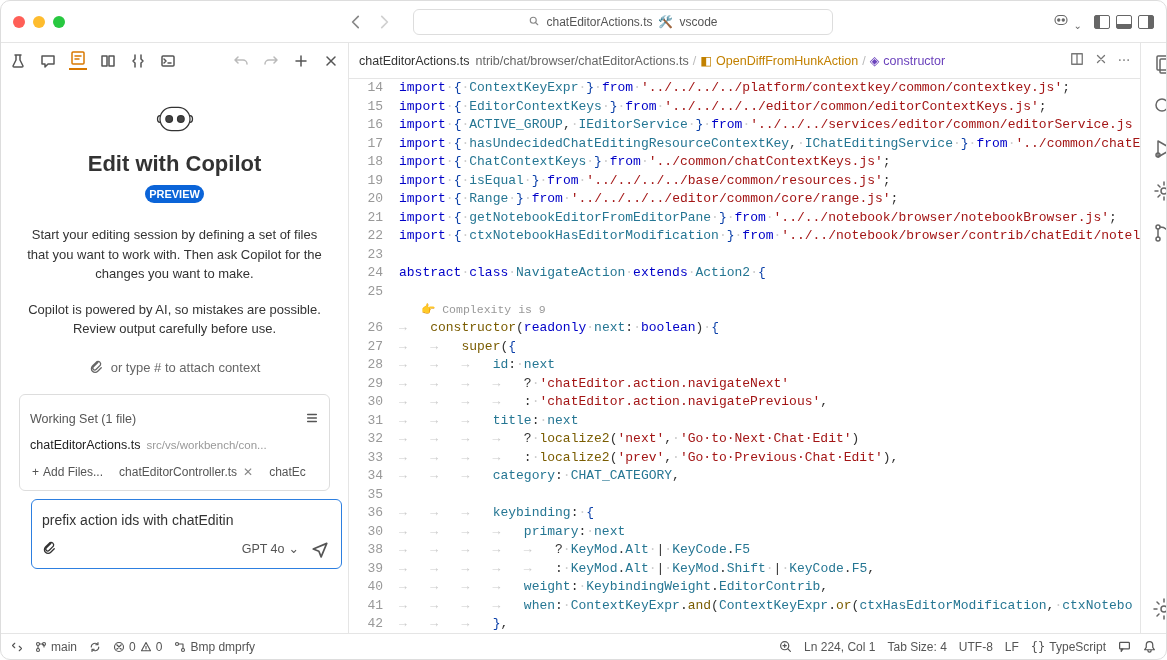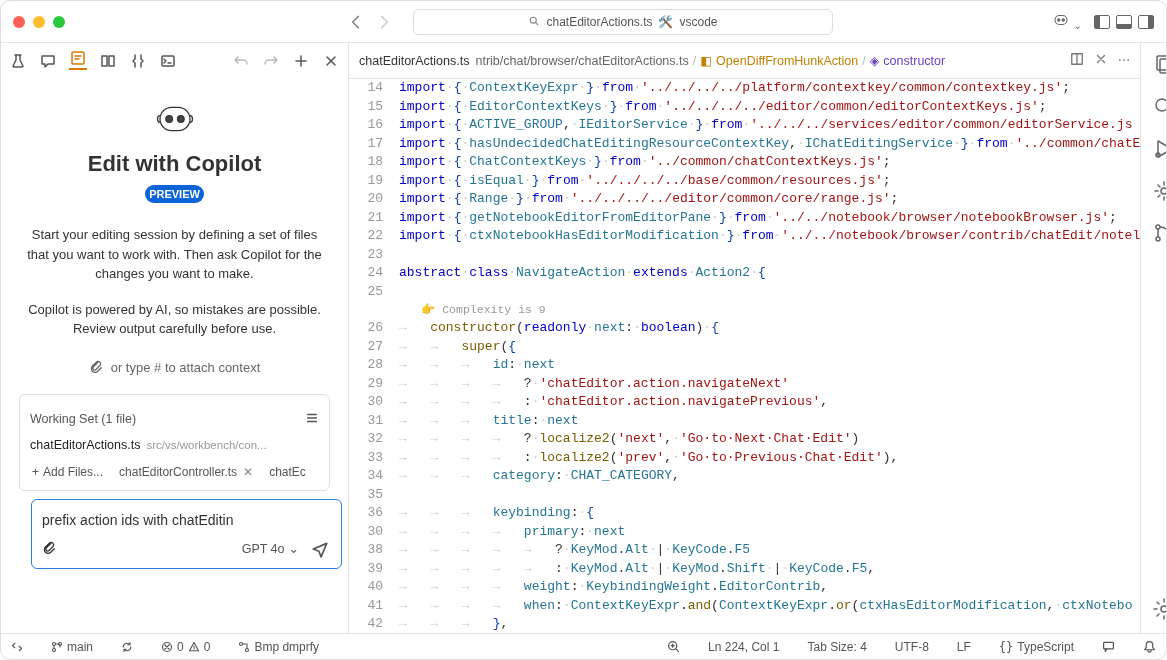--- a/index.html
+++ b/index.html
@@ -172,21 +172,21 @@
 .act-icon { width:24px; height:24px; cursor:pointer; display:flex; align-items:center; justify-content:center; }
 .activity-bar .bottom { margin-top:auto; margin-bottom:12px; }
 
 
 .statusbar {
   height: 26px;
   border-top: 1px solid #e5e5e5;
   display:flex;
   align-items:center;
   padding: 0 10px;
-  gap: 28px;
+  gap: 12px;
   font-size: 12px;
   color:#555;
 }
 .statusbar .sb-item { display:flex; align-items:center; gap:4px; cursor:pointer; }
 .statusbar .spacer { flex:1; }
 svg { stroke: currentColor; fill: none; stroke-width: 1.5; stroke-linecap: round; stroke-linejoin: round; }
 </style>
 </head>
 <body>
 

